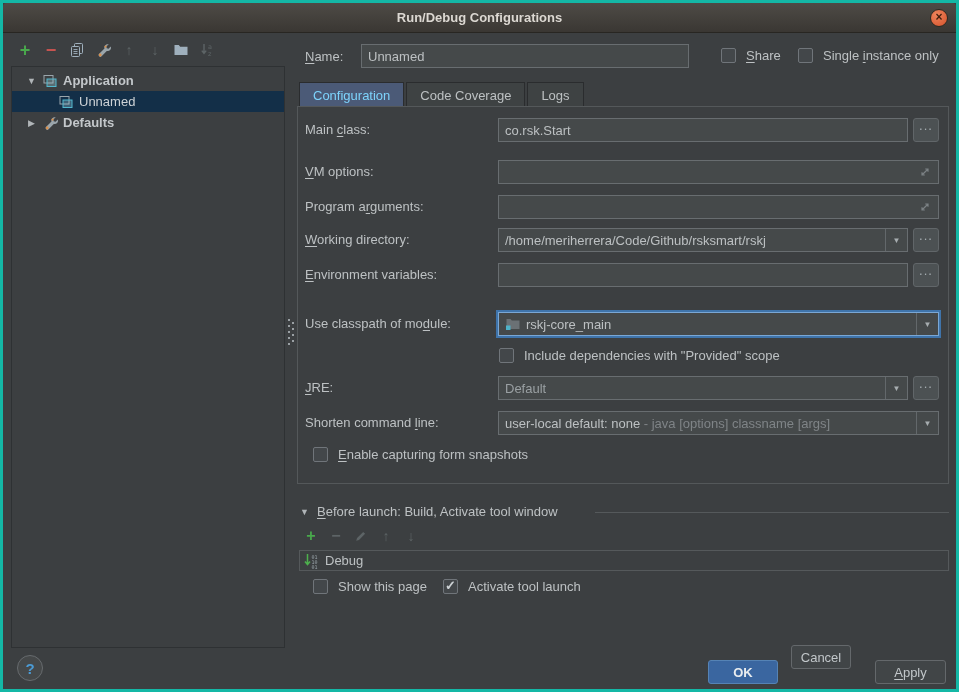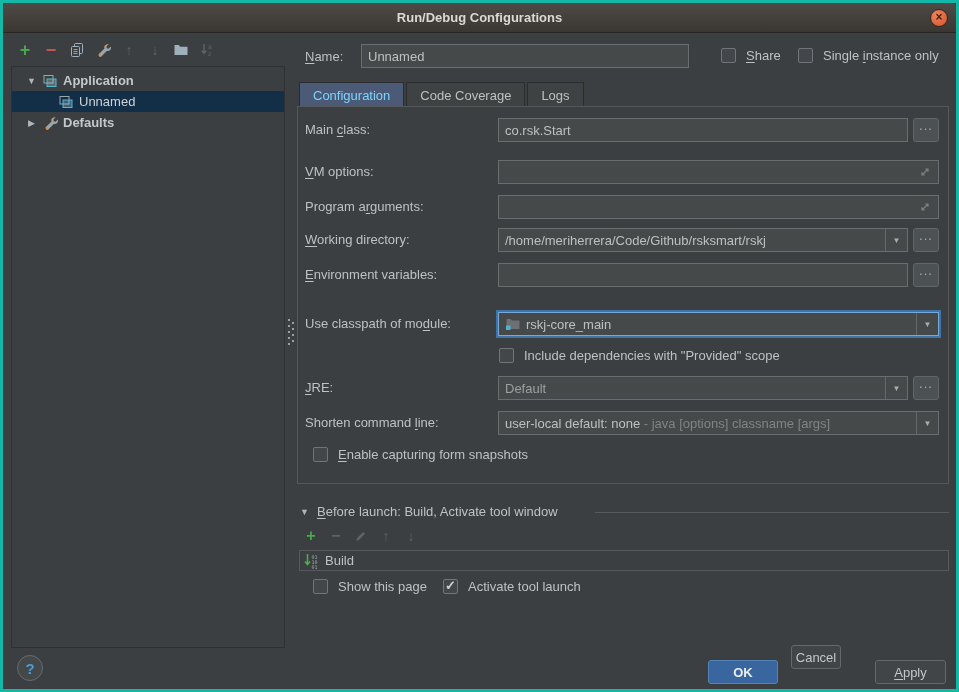--- a/index.html
+++ b/index.html
@@ -273,31 +273,31 @@
         <span class="glyph-arrow">↓</span>
       </div>
   </div>
   <div class="task-box">
     <svg width="16" height="16" viewBox="0 0 16 16">
         <text x="7.5" y="5.5" font-size="5" fill="#98a2a8" font-family="DejaVu Sans Mono, monospace">01</text>
         <text x="7.5" y="10.5" font-size="5" fill="#98a2a8" font-family="DejaVu Sans Mono, monospace">10</text>
         <text x="7.5" y="15.5" font-size="5" fill="#98a2a8" font-family="DejaVu Sans Mono, monospace">01</text>
         <path d="M3.5 1v10M1 8.5l2.5 3 2.5-3" stroke="#4db04d" stroke-width="1.5" fill="none"></path>
       </svg>
-    <span>Build</span>
+    <span>Debug</span>
   </div>
   <div class="checkbox-wrap" style="left:310px;top:576px">
     <span class="cb"></span>
     <span>Show this page</span>
   </div>
   <div class="checkbox-wrap" style="left:440px;top:576px">
     <span class="cb checked"></span>
     <span>Activate tool launch</span>
   </div>
 
   <div class="help-btn">
       <span>?</span>
     </div>
   <div class="btn btn-ok" style="left:705px;top:657px;width:70px">OK</div>
-  <div class="btn btn-plain" style="left:788px;top:642px;width:50px">Cancel</div>
+  <div class="btn btn-plain" style="left:788px;top:642px;width:60px">Cancel</div>
   <div class="btn btn-plain" style="left:872px;top:657px;width:71px"><u>A</u>pply</div>
 
 </div>
 
 </body></html>

